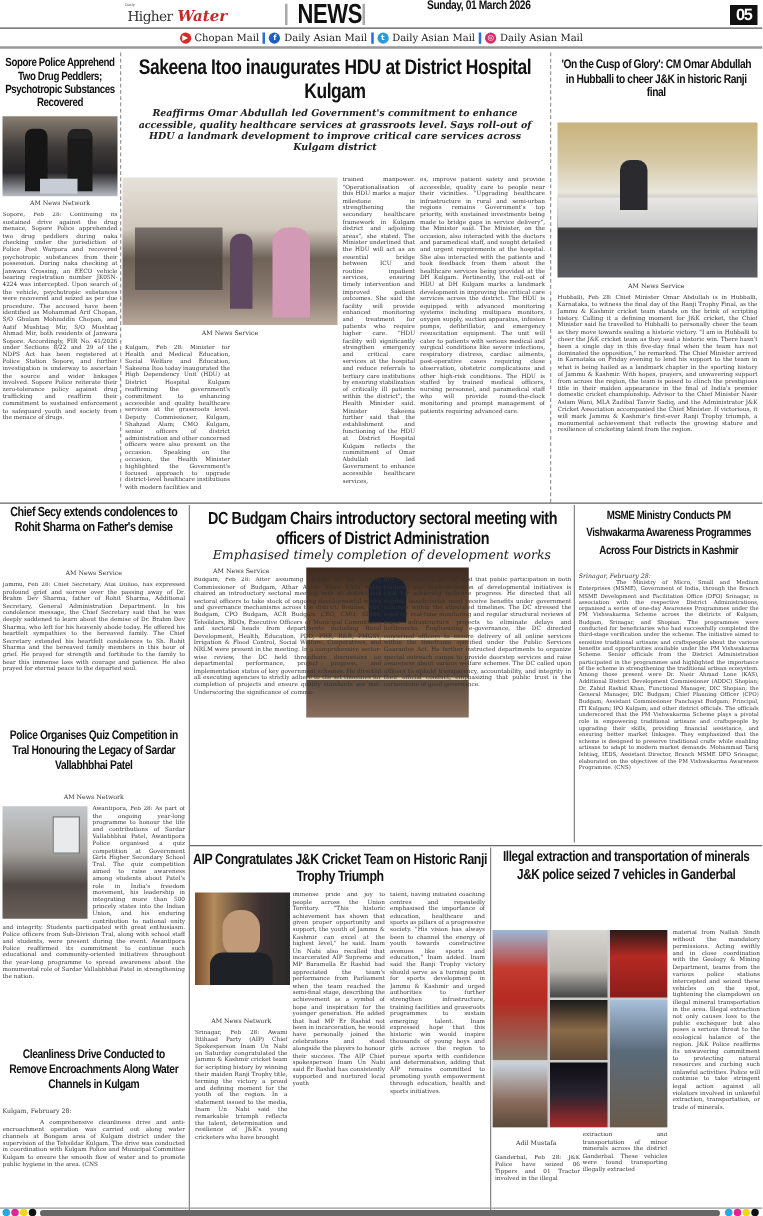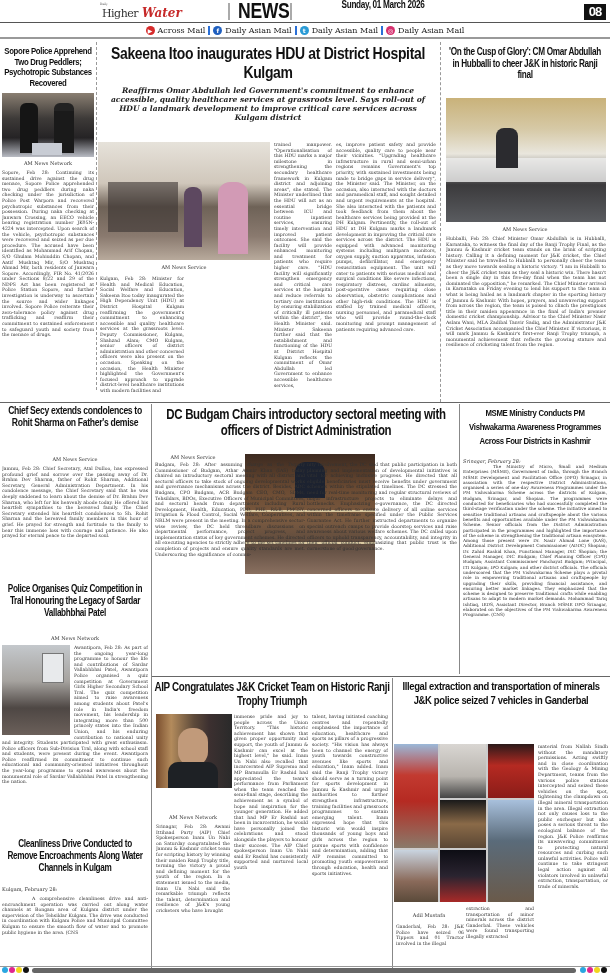--- a/index.html
+++ b/index.html
@@ -22,25 +22,25 @@
 <div class="abs" data-name="masthead" style="left:0;top:0;width:610px;height:38px;">
   <div class="abs" data-name="brand-logo" style="left:100px;top:2px;width:80px;height:20px;">
     <span class="abs" data-name="brand-small" style="left:0;top:0;font-size:3px;color:#555;">Daily</span>
     <span class="abs" data-name="brand-asian" style="left:2px;top:5px;font-family:'DejaVu Serif',serif;font-size:11px;color:#333;letter-spacing:-0.5px;">Higher</span>
     <span class="abs" data-name="brand-mail" style="left:42px;top:4px;font-family:'DejaVu Serif',serif;font-style:italic;font-weight:bold;font-size:12px;color:#c62828;">Water</span>
   </div>
   <div class="abs" style="left:228px;top:3px;width:2px;height:17px;background:#aaa;"></div>
   <div class="abs hl" data-name="section-title" style="left:232px;top:0;width:60px;font-size:22px;line-height:22px;transform:scaleX(0.8);">NEWS</div>
   <div class="abs" style="left:290px;top:3px;width:2px;height:17px;background:#aaa;"></div>
   <div class="abs hl" data-name="issue-date" style="left:318px;top:-1px;width:130px;font-size:10px;">Sunday, 01 March 2026</div>
-  <div class="abs" data-name="page-number" style="left:584px;top:4px;width:22px;height:16px;background:#111;color:#fff;font-family:'Liberation Sans',sans-serif;font-weight:bold;font-size:13px;line-height:16px;text-align:center;letter-spacing:-1px;">08</div>
+  <div class="abs" data-name="page-number" style="left:584px;top:4px;width:22px;height:16px;background:#111;color:#fff;font-family:'Liberation Sans',sans-serif;font-weight:bold;font-size:13px;line-height:16px;text-align:center;letter-spacing:-1px;">05</div>
   <div class="abs rule" style="left:0;top:22px;width:610px;"></div>
   <div class="abs hdr-social" data-name="social-bar" style="left:0;top:24px;width:610px;height:12px;">
     <span class="soc-ico" data-name="youtube-icon" style="background:#d62b2b;">▶</span>
-    <span data-name="social-youtube-label">Across Mail</span>
+    <span data-name="social-youtube-label">Chopan Mail</span>
     <span class="sep"></span>
     <span class="soc-ico" data-name="facebook-icon" style="background:#1f5fbf;">f</span>
     <span data-name="social-facebook-label">Daily Asian Mail</span>
     <span class="sep"></span>
     <span class="soc-ico" data-name="twitter-icon" style="background:#2a9bd6;">t</span>
     <span data-name="social-twitter-label">Daily Asian Mail</span>
     <span class="sep"></span>
     <span class="soc-ico" data-name="instagram-icon" style="background:#d6306e;">◎</span>
     <span data-name="social-instagram-label">Daily Asian Mail</span>
   </div>
@@ -106,20 +106,21 @@
 
 <div class="abs" data-name="article-cleanliness" style="left:0;top:838px;width:150px;height:128px;">
   <div class="hl" data-name="headline" style="width:176px;margin-left:-13px;font-size:10px;line-height:12px;">Cleanliness Drive Conducted to Remove Encroachments Along Water Channels in Kulgam</div>
   <div class="abs" data-name="dateline" style="left:2px;top:48px;font-size:5px;color:#333;">Kulgam, February 28:</div>
   <div class="body-text abs" data-name="body" style="left:2px;top:58px;width:146px;height:68px;text-indent:30px;">A comprehensive cleanliness drive and anti-encroachment operation was carried out along water channels at Bongam area of Kulgam district under the supervision of the Tehsildar Kulgam. The drive was conducted in coordination with Kulgam Police and Municipal Committee Kulgam to ensure the smooth flow of water and to promote public hygiene in the area. (CNS</div>
 </div>
 <div class="abs dash-v" style="left:151px;top:404px;height:565px;border-left:1px solid #888;"></div>
 
 <div class="abs" data-name="article-dc-budgam" style="left:153px;top:406px;width:305px;height:268px;">
   <div class="hl" data-name="headline" style="width:370px;margin-left:-32px;font-size:14px;line-height:16px;">DC Budgam Chairs introductory sectoral meeting with officers of District Administration</div>
+  <div data-name="deck" style="position:absolute;top:33px;left:0;width:305px;font-family:'DejaVu Serif',serif;font-style:italic;font-size:10px;line-height:12px;text-align:center;color:#222;">Emphasised timely completion of development works</div>
   <div class="credit abs" data-name="credit" style="left:0;top:48px;width:80px;">AM News Service</div>
   <div class="photo abs" data-name="article-photo" style="left:92px;top:48px;width:130px;height:120px;background:linear-gradient(180deg,#3c2a20 0%,#6b4b33 30%,#7a5a40 55%,#5c4a3e 75%,#8a7060 100%);">
     <div class="abs" style="left:50px;top:8px;width:30px;height:36px;background:#1c2230;border-radius:10px 10px 0 0;"></div>
     <div class="abs" style="left:0;top:56px;width:130px;height:2px;background:#d9c8a0;"></div>
     <div class="abs" style="left:0;top:88px;width:130px;height:2px;background:#d9c8a0;"></div>
   </div>
   <div class="body-text abs" data-name="body-col1" style="left:2px;top:56px;width:150px;height:210px;">Budgam, Feb 28: After assuming charge as the Deputy Commissioner of Budgam, Athar Aamir Khan (IAS) today chaired an introductory sectoral meeting with all district and sectoral officers to take stock of ongoing developmental works and governance mechanisms across the district. Besides, ADC Budgam, CPO Budgam, ACR Budgam CEO, CMO, SDMs, Tehsildars, BDOs, Executive Officers of Municipal Committees, and sectoral heads from departments including Rural Development, Health, Education, PDD, PHE, R&amp;B, PMGSY, Irrigation &amp; Flood Control, Social Welfare, Cooperatives, and NRLM were present in the meeting. In a comprehensive sector-wise review, the DC held threadbare discussions on departmental performance, project progress, and implementation status of key government schemes. He directed all executing agencies to strictly adhere to the set timelines for completion of projects and ensure quality standards are met. Underscoring the significance of commu-</div>
   <div class="body-text abs" data-name="body-col2" style="left:154px;top:56px;width:150px;height:210px;">nity involvement, the DC said that public participation in both planning and implementation of developmental initiatives is vital for achieving inclusive progress. He directed that all eligible beneficiaries must receive benefits under government schemes within the stipulated timelines. The DC stressed the need for real-time monitoring and regular structural reviews of major infrastructure projects to eliminate delays and bottlenecks. Emphasizing e-governance, the DC directed concerned officers to ensure delivery of all online services within the timeframe specified under the Public Services Guarantee Act. He further instructed departments to organize special outreach camps to provide doorstep services and raise awareness about various welfare schemes. The DC called upon officers to uphold transparency, accountability, and integrity in their official conduct, emphasizing that public trust is the cornerstone of good governance.</div>
 </div>
 <style>

